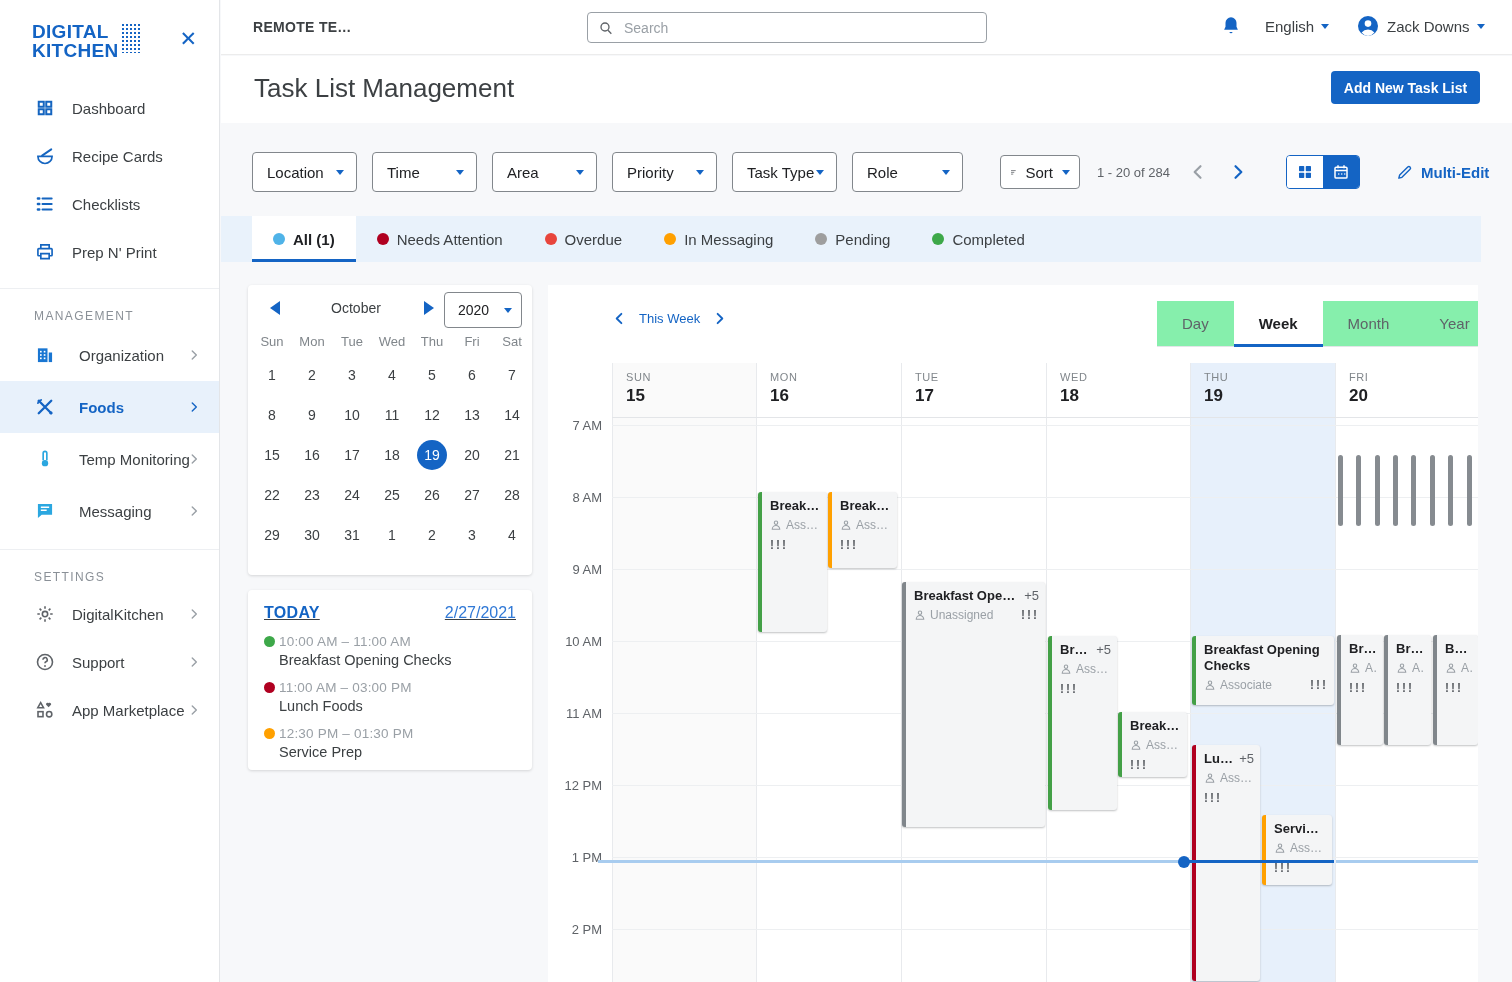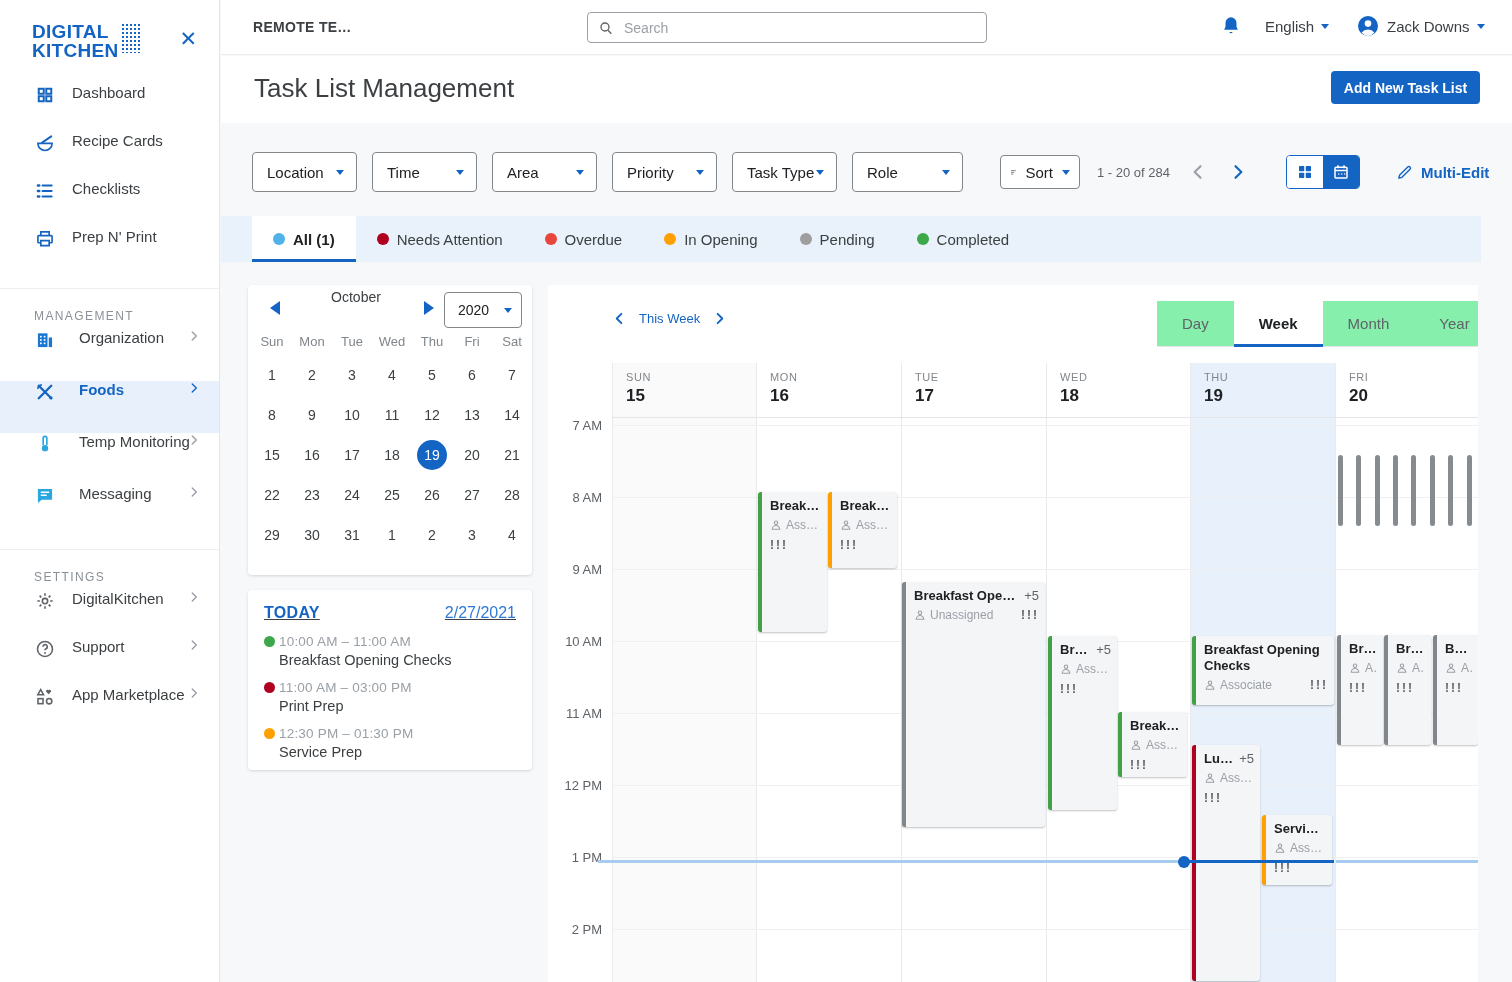--- a/index.html
+++ b/index.html
@@ -7,21 +7,21 @@
   .app{position:relative;width:1512px;height:982px;background:#F7F8FA;overflow:hidden;
        font-family:"Liberation Sans",sans-serif;color:#3C4043;}
   
   .sidebar{position:absolute;left:0;top:0;width:220px;height:982px;background:#fff;border-right:1px solid #E3E5E8;z-index:10;}
   .logo-row{display:flex;justify-content:space-between;align-items:flex-start;padding:22px 22px 0 32px;}
   .logo{position:relative;color:#1464C4;font-weight:800;font-size:19px;line-height:19px;letter-spacing:.3px;}
   .halftone{position:absolute;right:-22px;top:1px;width:20px;height:30px;
     background:radial-gradient(#1464C4 1.1px, transparent 1.2px);background-size:4px 4px;}
   .close-x{color:#1464C4;font-size:21px;font-weight:500;cursor:pointer;line-height:21px;margin-top:6px;}
   .nav-group{margin-top:24px;}
-  .nav-row{display:flex;align-items:flex-start;height:48px;padding-left:34px;font-size:15px;color:#3C4043;cursor:pointer;position:relative;}
+  .nav-row{display:flex;align-items:center;height:48px;padding-left:34px;font-size:15px;color:#3C4043;cursor:pointer;position:relative;}
   .nav-row .nicon{width:22px;height:22px;display:inline-flex;align-items:center;justify-content:center;}
   .nav-row .nicon svg{width:20px;height:20px;}
   .nav-row .nlabel{margin-left:16px;white-space:nowrap;}
   .nav-row .nchev{position:absolute;right:18px;color:#9AA0A6;display:flex;}
   .nav-row .nchev svg{width:14px;height:14px;}
   .nav-row.active{background:#E8F1FB;color:#1464C4;font-weight:700;}
   .nav-row.active .nchev{color:#1464C4;}
   .nav-sep{height:1px;background:#EDEFF2;margin:12px 0 0 0;}
   .nav-section-label{margin:20px 0 6px 34px;font-size:12px;color:#8A9097;letter-spacing:1.4px;}
   .mgmt .nav-row{height:52px;gap:7px;}
@@ -67,21 +67,21 @@
   .stab{display:flex;align-items:center;gap:8px;padding:0 21px;font-size:15px;color:#3C4043;font-weight:400;cursor:pointer;position:relative;}
   .stab .dot{width:12px;height:12px;border-radius:50%;}
   .stab.active{background:#fff;font-weight:700;color:#202124;}
   .stab.active::after{content:"";position:absolute;left:0;right:0;bottom:0;height:3px;background:#1464C4;}
   
   .minical{position:absolute;left:27px;top:162px;width:284px;height:290px;background:#fff;border-radius:4px;box-shadow:0 1px 3px rgba(0,0,0,.14);}
   .mc-head{position:relative;height:44px;}
   .mc-arrow{position:absolute;top:16px;width:0;height:0;cursor:pointer;}
   .mc-prev{left:22px;border-top:7px solid transparent;border-bottom:7px solid transparent;border-right:10px solid #1464C4;}
   .mc-next{left:176px;border-top:7px solid transparent;border-bottom:7px solid transparent;border-left:10px solid #1464C4;}
-  .mc-month{position:absolute;left:46px;width:124px;text-align:center;top:4px;font-size:14px;color:#3C4043;}
+  .mc-month{position:absolute;left:46px;width:124px;text-align:center;top:15px;font-size:14px;color:#3C4043;}
   .mc-year{position:absolute;right:10px;top:7px;width:78px;height:36px;border:1px solid #82878C;border-radius:4px;display:flex;align-items:center;justify-content:space-between;padding:0 9px 0 13px;font-size:14px;color:#202124;cursor:pointer;background:#fff;}
   .mc-weekdays,.mc-row{display:flex;padding-left:4px;}
   .mc-wd{width:40px;text-align:center;font-size:13px;color:#80868B;height:26px;line-height:26px;}
   .mc-cell{width:40px;height:40px;display:flex;align-items:center;justify-content:center;font-size:14px;color:#3C4043;cursor:pointer;}
   .mc-cell .inner{width:30px;height:30px;border-radius:50%;display:flex;align-items:center;justify-content:center;}
   .mc-cell.sel .inner{background:#1464C4;color:#fff;}
   
   .todaycard{position:absolute;left:27px;top:467px;width:284px;height:180px;background:#fff;border-radius:4px;box-shadow:0 1px 3px rgba(0,0,0,.14);padding:14px 16px 0 16px;}
   .tc-head{display:flex;justify-content:space-between;text-decoration:underline;}
   .tc-title{font-size:16px;font-weight:700;color:#1464C4;letter-spacing:.3px;}
@@ -415,21 +415,21 @@
         <div class="stab">
           <span class="dot" style="background: rgb(176, 0, 32);"></span>
           <span>Needs Attention</span>
         </div>
         <div class="stab">
           <span class="dot" style="background: rgb(232, 69, 60);"></span>
           <span>Overdue</span>
         </div>
         <div class="stab">
           <span class="dot" style="background: rgb(255, 160, 0);"></span>
-          <span>In Opening</span>
+          <span>In Messaging</span>
         </div>
         <div class="stab">
           <span class="dot" style="background: rgb(158, 158, 158);"></span>
           <span>Pending</span>
         </div>
         <div class="stab">
           <span class="dot" style="background: rgb(61, 168, 73);"></span>
           <span>Completed</span>
         </div>
       </div>
@@ -579,21 +579,21 @@
       </div>
       <div id="today-list">
           <div class="tc-item">
             <span class="tc-dot" style="background: rgb(61, 168, 73);"></span>
             <div class="tc-time">10:00 AM – 11:00 AM</div>
             <div class="tc-name">Breakfast Opening Checks</div>
           </div>
           <div class="tc-item">
             <span class="tc-dot" style="background: rgb(176, 0, 32);"></span>
             <div class="tc-time">11:00 AM – 03:00 PM</div>
-            <div class="tc-name">Print Prep</div>
+            <div class="tc-name">Lunch Foods</div>
           </div>
           <div class="tc-item">
             <span class="tc-dot" style="background: rgb(255, 160, 0);"></span>
             <div class="tc-time">12:30 PM – 01:30 PM</div>
             <div class="tc-name">Service Prep</div>
           </div>
         </div>
     </div>
 
     <div class="weekpanel" id="weekpanel">

